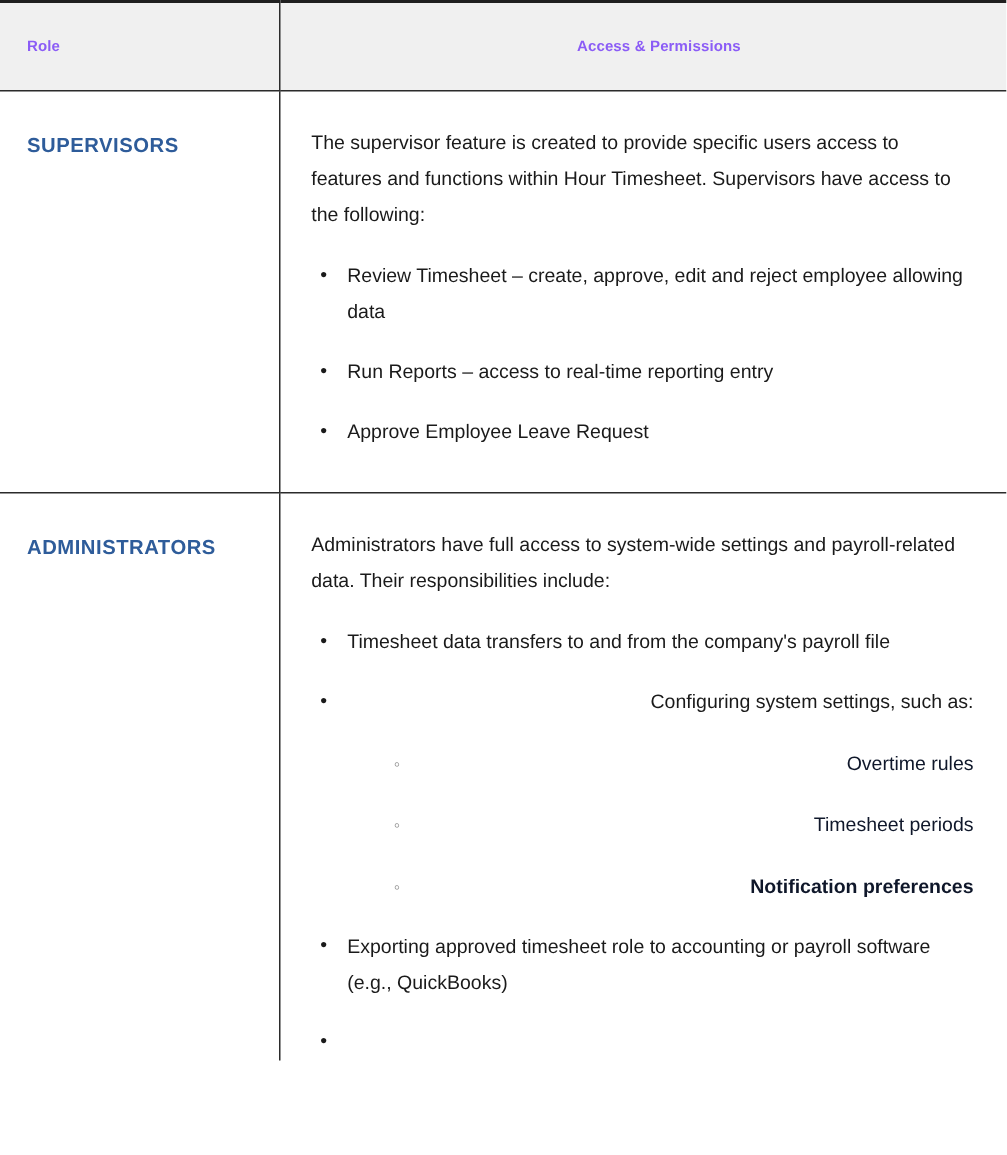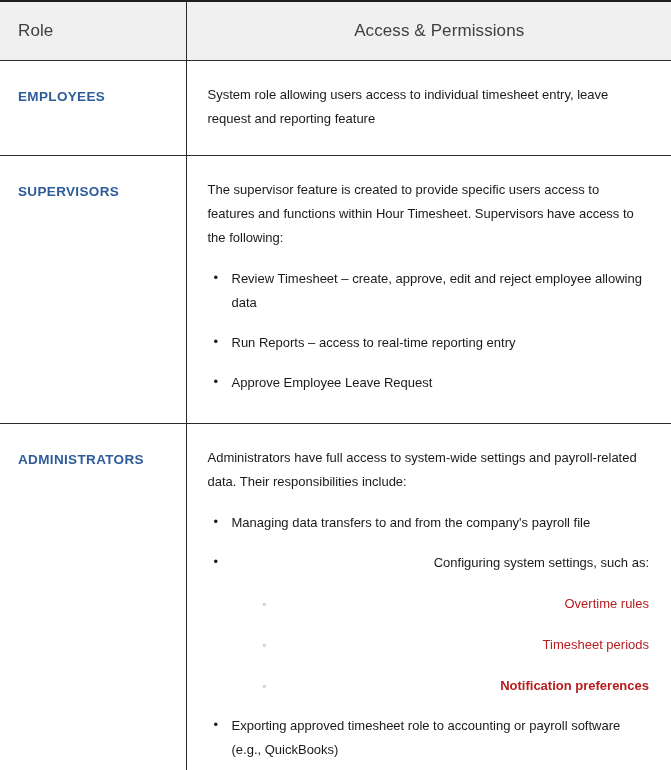--- a/index.html
+++ b/index.html
@@ -31,23 +31,23 @@
     border-bottom: 1.5px solid #2b2b2b;
     border-right: 1.5px solid #2b2b2b;
     padding: 0;
     height: 58px;
     vertical-align: middle;
     text-align: left;
   }
   thead th.th-perms { border-right: none; }
 
   .th-inner {
-    font-size: 17px;
-    font-weight: normal;
-    color: #404040;
+    font-size: 10px;
+    font-weight: bold;
+    color: #8b5cf6;
     letter-spacing: 0.1px;
   }
   th.th-role  .th-inner { padding-left: 18px; }
   th.th-perms .th-inner { padding-left: 21px; text-align: center; }
 
   
   tbody td {
     border-bottom: 1.5px solid #2b2b2b;
     border-right: 1.5px solid #2b2b2b;
     vertical-align: top;
@@ -103,21 +103,21 @@
 
   ul.subbullets {
     list-style: none;
     margin: 15px 0 15px 0;
     padding: 0;
   }
   ul.subbullets > li.subbullet {
     position: relative;
     padding-left: 48px;
     margin: 17px 0 15px 0;
-    color: #b91c1c;
+    color: #0f172a;
     line-height: 24px;
   }
   ul.subbullets > li.subbullet:last-child { margin-bottom: 0; font-weight: bold; }
   ul.subbullets > li.subbullet::before {
     content: "\25E6";
     position: absolute;
     left: 31px;
     top: 0;
     font-size: 12px;
     color: #8a8a8a;
@@ -140,30 +140,20 @@
         <div class="th-inner">Role</div>
       </th>
       <th class="th-perms">
         <div class="th-inner">Access &amp; Permissions</div>
       </th>
     </tr>
   </thead>
   <tbody id="table-body">
       <tr class="data-row">
         <td class="td-role">
-          <div class="role-label">EMPLOYEES</div>
-        </td>
-        <td class="td-perms">
-          <div class="perms-body">
-            <p class="intro">System role allowing users access to individual timesheet entry, leave request and reporting feature</p>
-          </div>
-        </td>
-      </tr>
-      <tr class="data-row">
-        <td class="td-role">
           <div class="role-label">SUPERVISORS</div>
         </td>
         <td class="td-perms">
           <div class="perms-body">
             <p class="intro">The supervisor feature is created to provide specific users access to features and functions within Hour Timesheet. Supervisors have access to the following:</p>
             <ul class="bullets">
               <li class="bullet"><span>Review Timesheet – create, approve, edit and reject employee allowing data</span></li>
               <li class="bullet"><span>Run Reports – access to real-time reporting entry</span></li>
               <li class="bullet"><span>Approve Employee Leave Request</span></li>
             </ul>
@@ -171,21 +161,21 @@
         </td>
       </tr>
       <tr class="data-row last-row">
         <td class="td-role">
           <div class="role-label">ADMINISTRATORS</div>
         </td>
         <td class="td-perms">
           <div class="perms-body">
             <p class="intro">Administrators have full access to system-wide settings and payroll-related data. Their responsibilities include:</p>
             <ul class="bullets">
-              <li class="bullet"><span>Managing data transfers to and from the company's payroll file</span></li>
+              <li class="bullet"><span>Timesheet data transfers to and from the company's payroll file</span></li>
               <li class="bullet has-sub"><span>Configuring system settings, such as:</span><ul class="subbullets">
                   <li class="subbullet">Overtime rules</li>
                   <li class="subbullet">Timesheet periods</li>
                   <li class="subbullet">Notification preferences</li>
                 </ul></li>
               <li class="bullet"><span>Exporting approved timesheet role to accounting or payroll software (e.g., QuickBooks)</span></li>
               <li class="bullet"></li>
             </ul>
           </div>
         </td>

